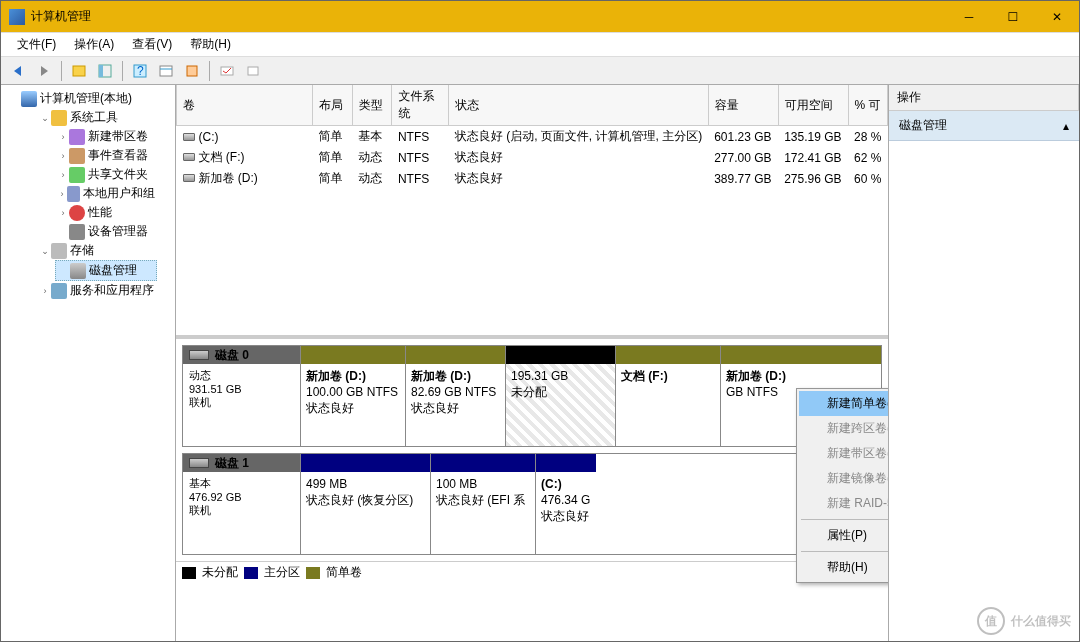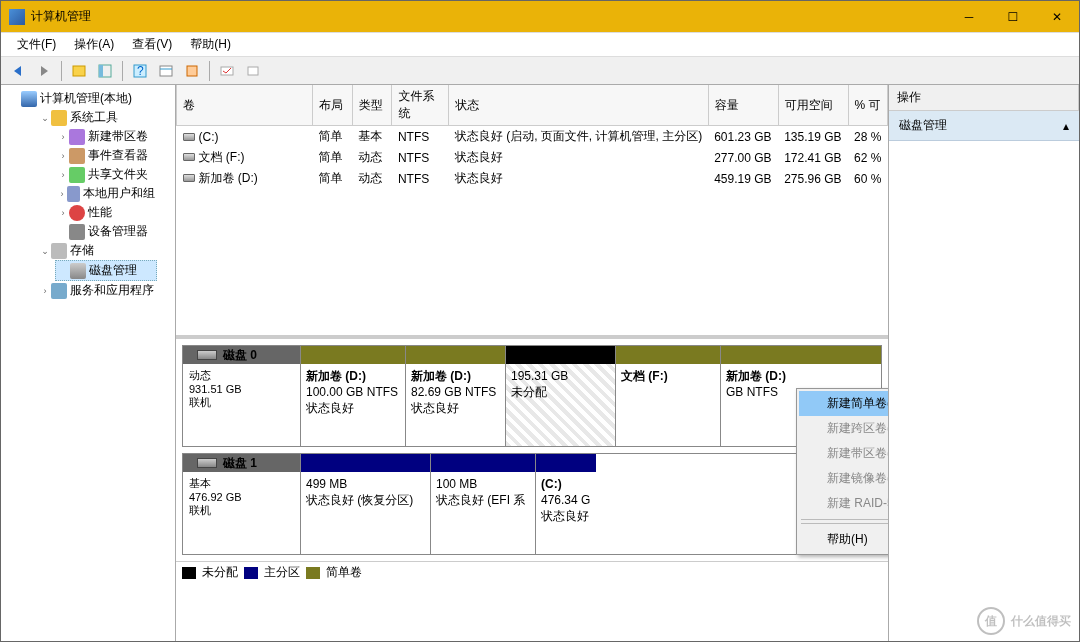--- a/index.html
+++ b/index.html
@@ -40,21 +40,21 @@
 .vol-table { flex:0 0 auto; height:250px; overflow:auto; }
 table.vols { width:100%; border-collapse:collapse; }
 table.vols th { text-align:left; font-weight:normal; padding:3px 6px; background:#f7f7f7; border:1px solid #ccc; border-top:none; position:sticky; top:0; }
 table.vols td { padding:2px 6px; white-space:nowrap; }
 .vicon { display:inline-block; width:12px; height:8px; background:linear-gradient(#ddd,#999); border:1px solid #666; border-radius:1px; margin-right:4px; }
 
 
 .disk-pane { flex:1; overflow:auto; border-top:4px solid #ccc; background:#fff; position:relative; }
 .disk-row { display:flex; border:1px solid #888; margin:6px; height:102px; }
 .disk-info { width:118px; border-right:1px solid #888; padding:4px 6px; font-size:11px; }
-.disk-info .diskbar { height:18px; background:#666; margin:-4px -6px 4px -6px; display:flex; align-items:center; padding-left:14px; color:#000; }
+.disk-info .diskbar { height:18px; background:#666; margin:-4px -6px 4px -6px; display:flex; align-items:center; padding-left:6px; color:#000; }
 .disk-info .diskbar .dicon { width:20px; height:10px; background:linear-gradient(#ccc,#888); border:1px solid #444; margin-right:6px; }
 .parts { flex:1; display:flex; }
 .part { border-right:1px solid #888; display:flex; flex-direction:column; font-size:11px; overflow:hidden; }
 .part:last-child { border-right:none; }
 .part .pbar { height:18px; }
 .part .pbody { flex:1; padding:4px 5px; background:#fff; line-height:1.35; }
 .part.unalloc .pbody { background:repeating-linear-gradient(45deg,#e8e8e8,#e8e8e8 4px,#fff 4px,#fff 8px); }
 .part.unalloc .pbar { background:#000; }
 .olive { background:#7a7a20; }
 .navy  { background:#000080; }
@@ -281,21 +281,21 @@
                   <td>277.00 GB</td>
                   <td>172.41 GB</td>
                   <td>62 %</td>
                 </tr>
                 <tr>
                   <td><span class="vicon"></span>新加卷 (D:)</td>
                   <td>简单</td>
                   <td>动态</td>
                   <td>NTFS</td>
                   <td>状态良好</td>
-                  <td>459.19 GB</td>
+                  <td>389.77 GB</td>
                   <td>275.96 GB</td>
                   <td>60 %</td>
                 </tr>
               </tbody>
           </table>
         </div>
 
         <div class="disk-pane">
           <div id="disks-container">
               <div class="disk-row">
@@ -356,20 +356,21 @@
             <span>简单卷</span>
           </div>
 
           <div class="ctx" style="left:620px; top:49px;">
             <div class="ci enabled hl">新建简单卷(I)...</div>
             <div class="ci disabled">新建跨区卷(N)...</div>
             <div class="ci disabled">新建带区卷(T)...</div>
             <div class="ci disabled">新建镜像卷(R)...</div>
             <div class="ci disabled">新建 RAID-5 卷(W)...</div>
             <hr>
+            <div class="ci enabled">属性(P)</div>
             <hr>
             <div class="ci enabled">帮助(H)</div>
           </div>
         </div>
 
       </div>
 
       <div class="actions">
         <div class="ahdr">操作</div>
         <div class="aitem blue">

